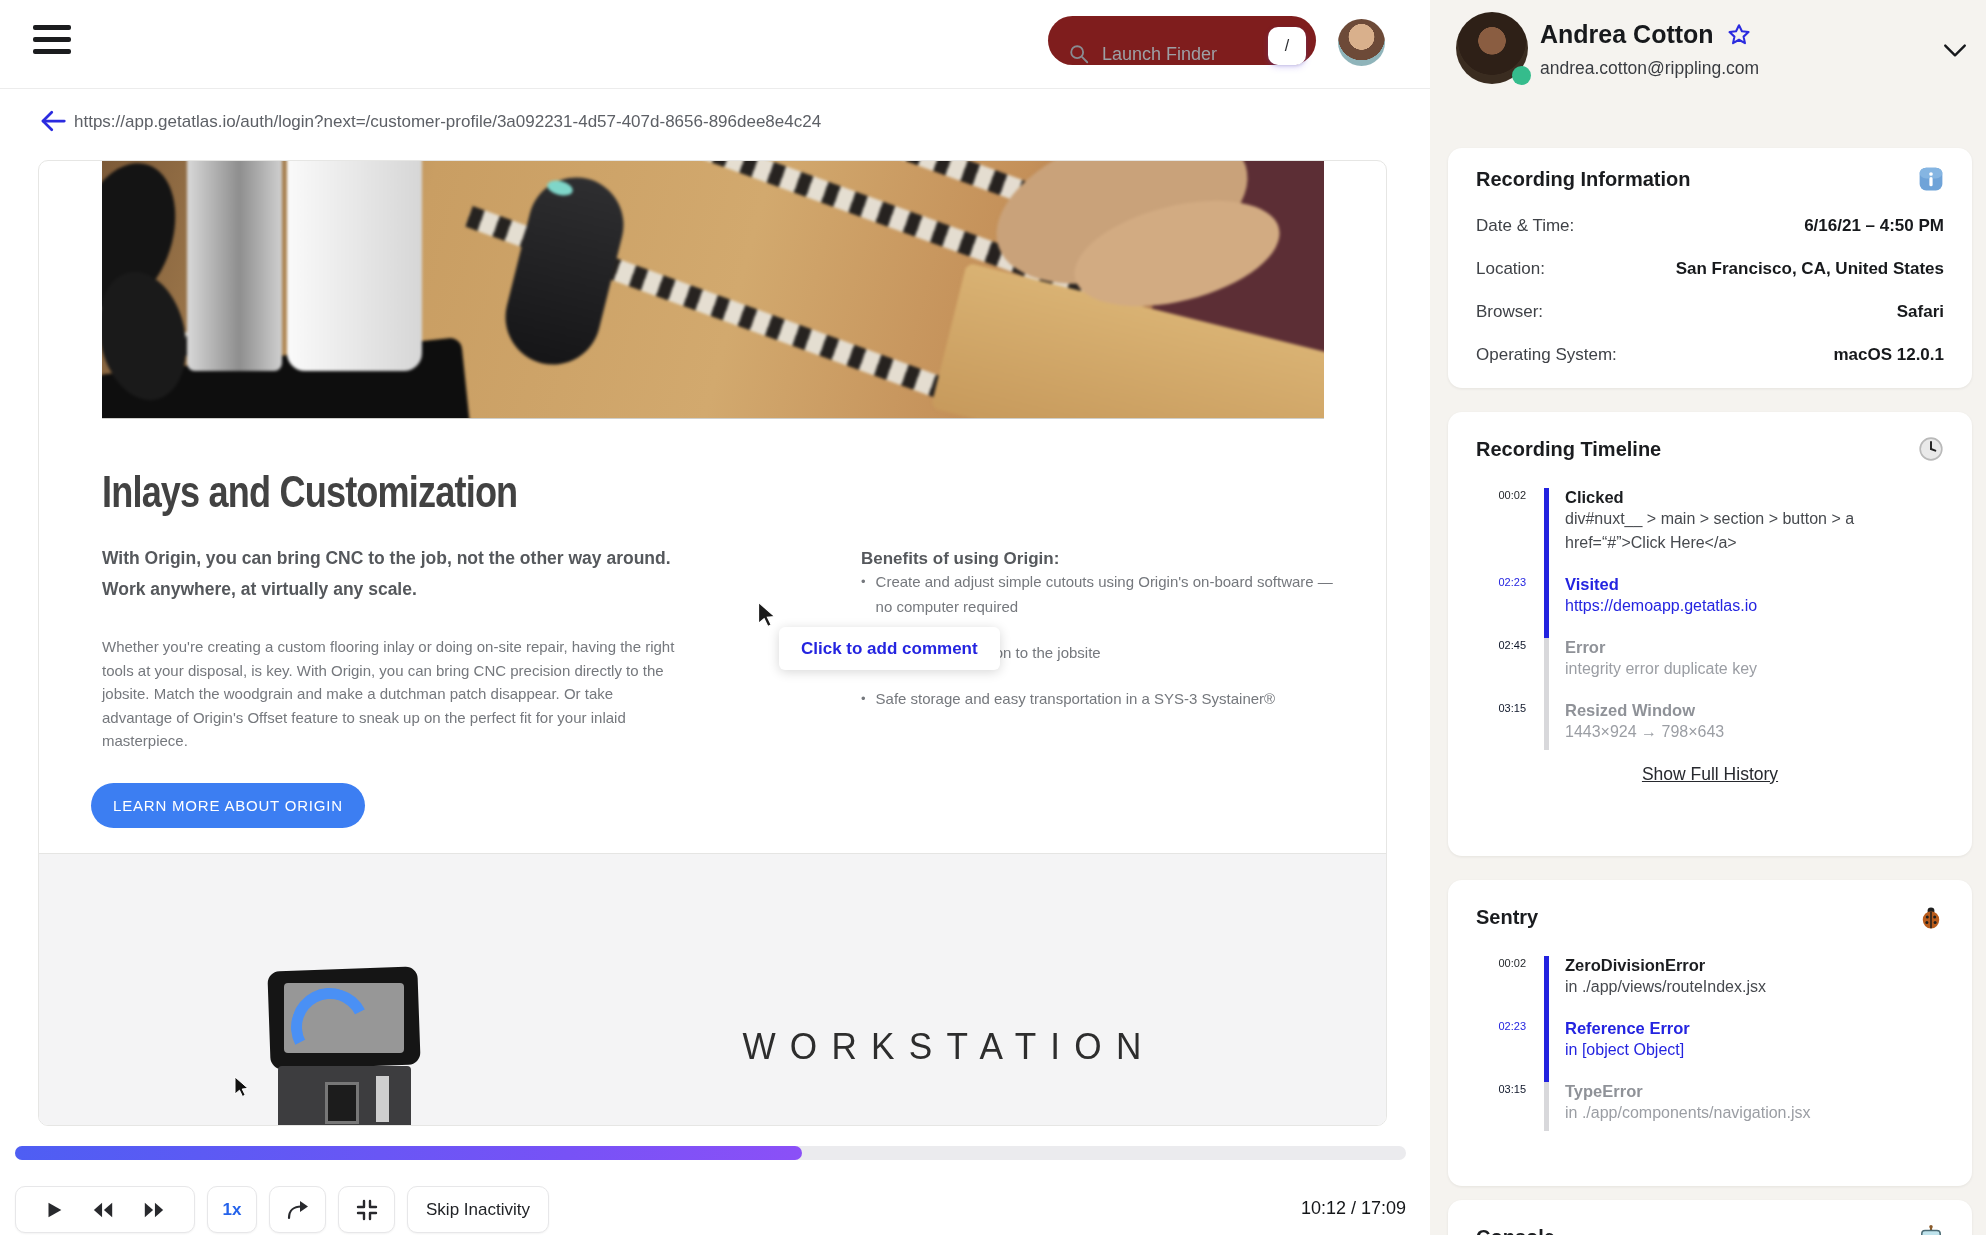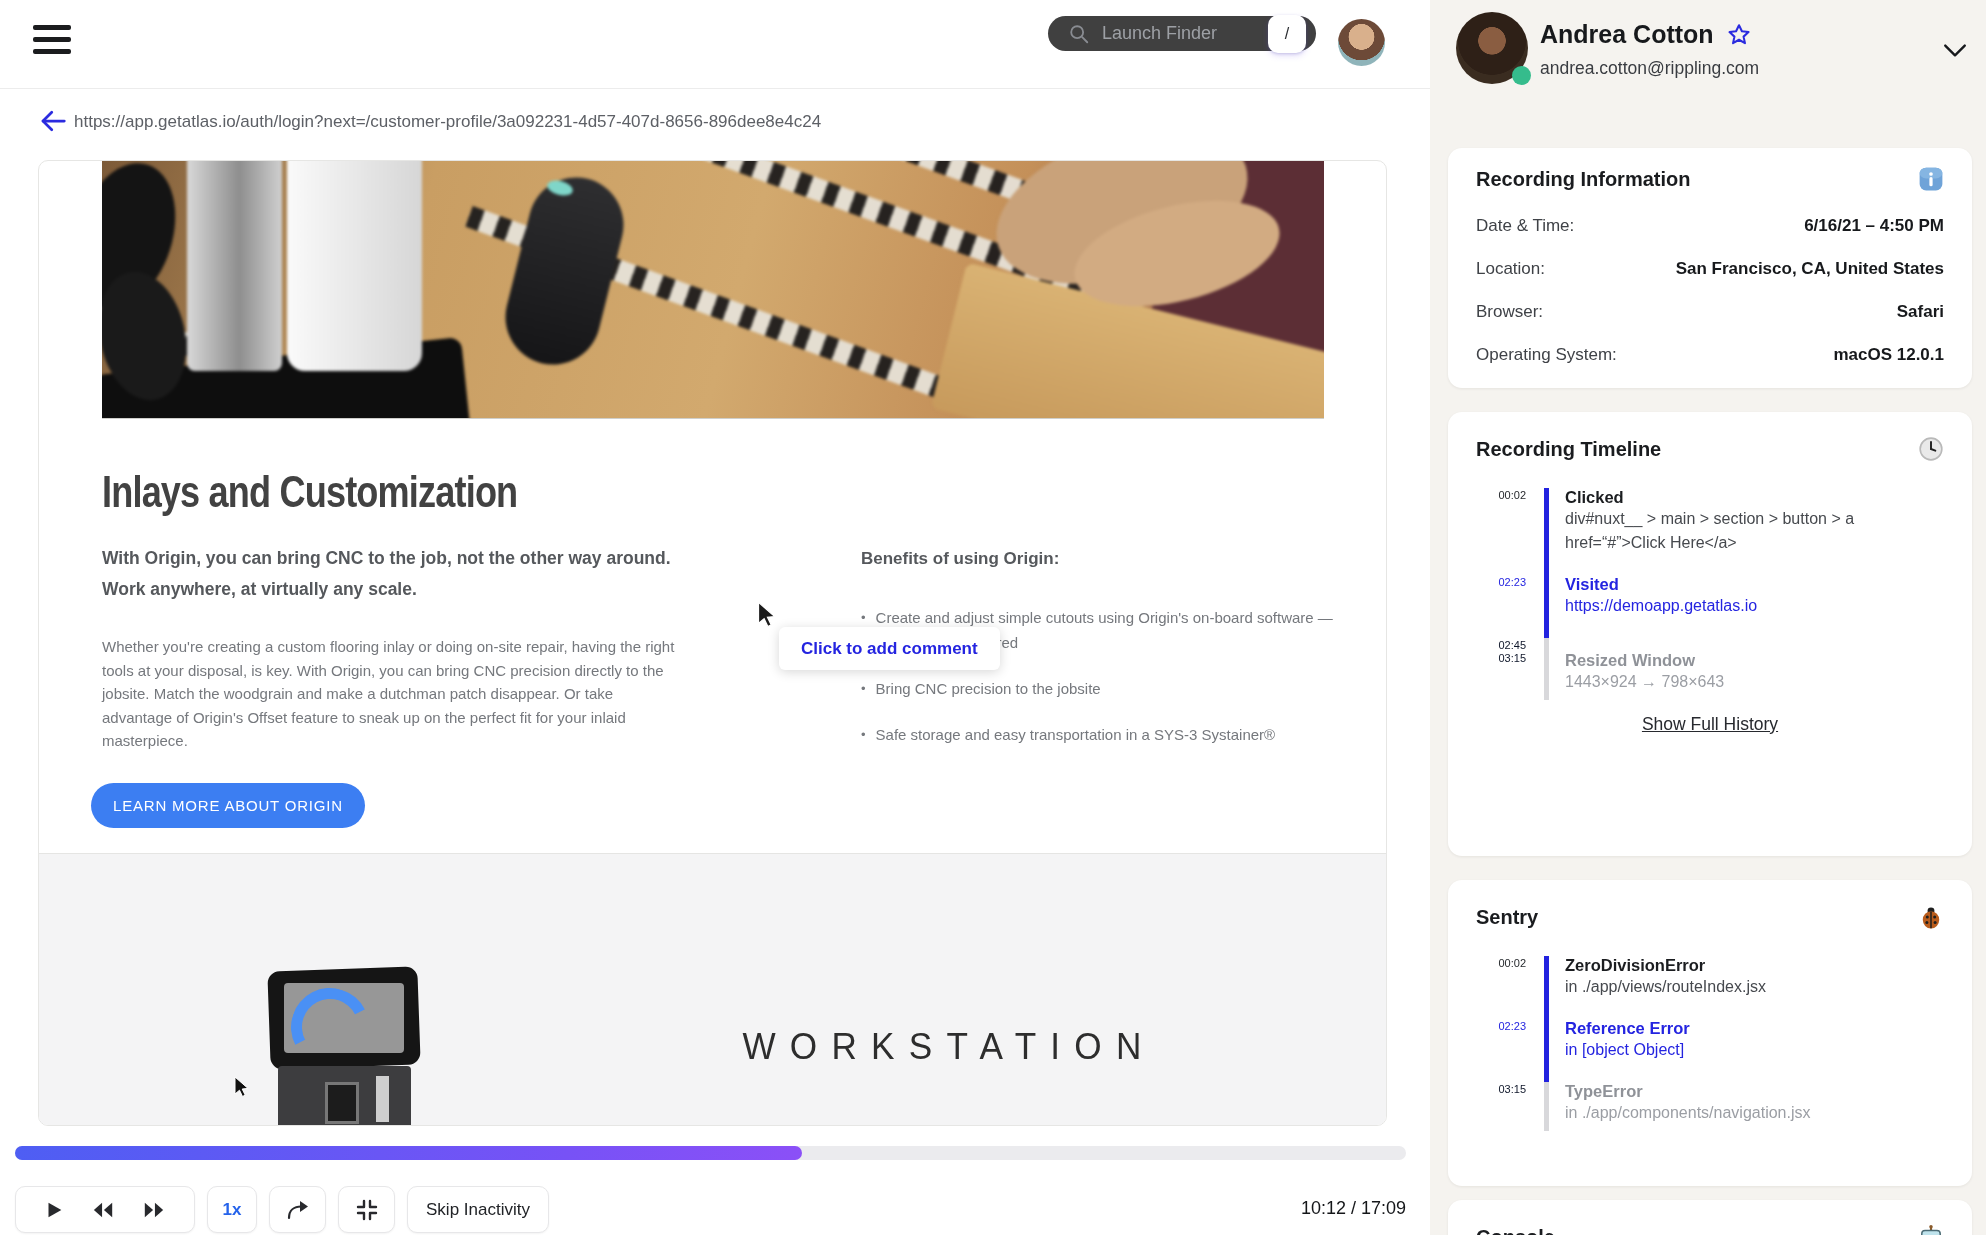--- a/index.html
+++ b/index.html
@@ -4,22 +4,22 @@
 <style>
   * { box-sizing: border-box; margin: 0; padding: 0; }
   html,body { width:1986px; height:1235px; overflow:hidden; background:#fff;
               font-family:"Liberation Sans", sans-serif; }
 
   
   .topbar { position:absolute; left:0; top:0; width:1430px; height:89px; background:#fff;
             border-bottom:1px solid #ececec; }
   .hamburger { position:absolute; left:33px; top:25px; width:40px; height:38px; cursor:pointer; }
   .hamburger i { display:block; width:38px; height:5px; background:#1b1c1e; border-radius:2px; margin-bottom:7px; }
-  .search { position:absolute; left:1048px; top:16px; width:268px; height:35px; border-radius:25px;
-            background:#404040; display:flex; align-items:center; padding:0 10px 0 20px; }
+  .search { position:absolute; left:1048px; top:16px; width:268px; height:49px; border-radius:25px;
+            background:#7f1d1d; display:flex; align-items:flex-end; padding:0 10px 0 20px; }
   .search svg { flex:0 0 auto; }
   .search .ph { margin-left:12px; font-size:18px; color:#9da0a5; flex:1; }
   .kbd { width:38px; height:38px; background:#fff; border-radius:10px;
          box-shadow:0 1px 3px rgba(80,80,160,.25), 0 3px 6px rgba(120,90,240,.18);
          display:flex; align-items:center; justify-content:center; font-size:16px; color:#2a2c30; }
   .tb-avatar { position:absolute; left:1338px; top:19px; width:47px; height:47px; border-radius:50%;
                background: radial-gradient(circle at 50% 38%, #d9b08c 0 34%, #6d4a38 35% 62%, #8fb4ba 63%);
                cursor:pointer; }
 
   
@@ -50,21 +50,21 @@
   .maroon { position:absolute; right:-40px; top:-30px; width:220px; height:360px; background:#5c2e35; border-radius:36px; transform:rotate(7deg); }
   .board  { position:absolute; left:850px; top:165px; width:460px; height:150px; background:linear-gradient(180deg,#d9b273,#c79a5c); transform:rotate(14deg); border-radius:8px; }
 
   .pg-h1 { position:absolute; left:63px; top:306px; font-size:44px; font-weight:700; color:#424242;
            letter-spacing:-1px; transform:scaleX(.82); transform-origin:left; filter:blur(.4px); }
   .pg-intro { position:absolute; left:63px; top:382px; width:610px; font-size:17.5px; font-weight:700;
               line-height:31px; color:#55585c; filter:blur(.55px); }
   .pg-body { position:absolute; left:63px; top:474px; width:575px; font-size:15px; line-height:23.5px;
              color:#75787d; filter:blur(.6px); }
   .pg-benefits { position:absolute; left:822px; top:388px; width:475px; filter:blur(.55px); }
-  .pg-benefits .bt { font-size:17px; font-weight:700; color:#55585c; margin-bottom:36px; }
+  .pg-benefits .bt { font-size:17px; font-weight:700; color:#55585c; }
   .pg-benefits .bi { display:flex; gap:10px; font-size:15px; line-height:25px; color:#75787d; margin-bottom:21px; }
   .pg-benefits .bm { font-size:13px; line-height:25px; }
   .pg-cta { position:absolute; left:52px; top:622px; width:274px; height:45px; border-radius:23px;
             background:#3c7ef2; color:#fff; font-size:15px; letter-spacing:.8px; font-weight:500;
             display:flex; align-items:center; justify-content:center; }
   .pg-div { position:absolute; left:0; right:0; top:692px; height:1px; background:#e5e5e3; }
   .pg-foot { position:absolute; left:0; right:0; top:693px; bottom:0; background:#f4f4f5; }
   .dev-head { position:absolute; left:230px; top:115px; width:150px; height:98px; background:#151515; border-radius:12px; transform:rotate(-2deg); }
   .dev-screen { position:absolute; left:245px; top:129px; width:120px; height:70px; background:#979797; border-radius:4px; }
   .dev-arc { position:absolute; left:252px; top:134px; width:78px; height:78px; border-radius:50%;
@@ -340,20 +340,22 @@
       </div>
       <div class="ev blue">
         <span class="ev-time">02:23</span>
           <span class="ev-bar bar-blue"></span>
         <span class="ev-main"><span class="ev-title">Visited</span>
           <div class="ev-line">https://demoapp.getatlas.io</div></span>
       </div>
       <div class="ev muted">
         <span class="ev-time">02:45</span>
           <span class="ev-bar bar-gray"></span>
+        <span class="ev-main"><span class="ev-title">Error</span>
+          <div class="ev-line">integrity error duplicate key</div></span>
       </div>
       <div class="ev muted last">
         <span class="ev-time">03:15</span>
           <span class="ev-bar bar-gray"></span>
         <span class="ev-main"><span class="ev-title">Resized Window</span>
           <div class="ev-line">1443×924 → 798×643</div></span>
       </div>
     </div>
     <button class="tl-footer">Show Full History</button>
   </div>

